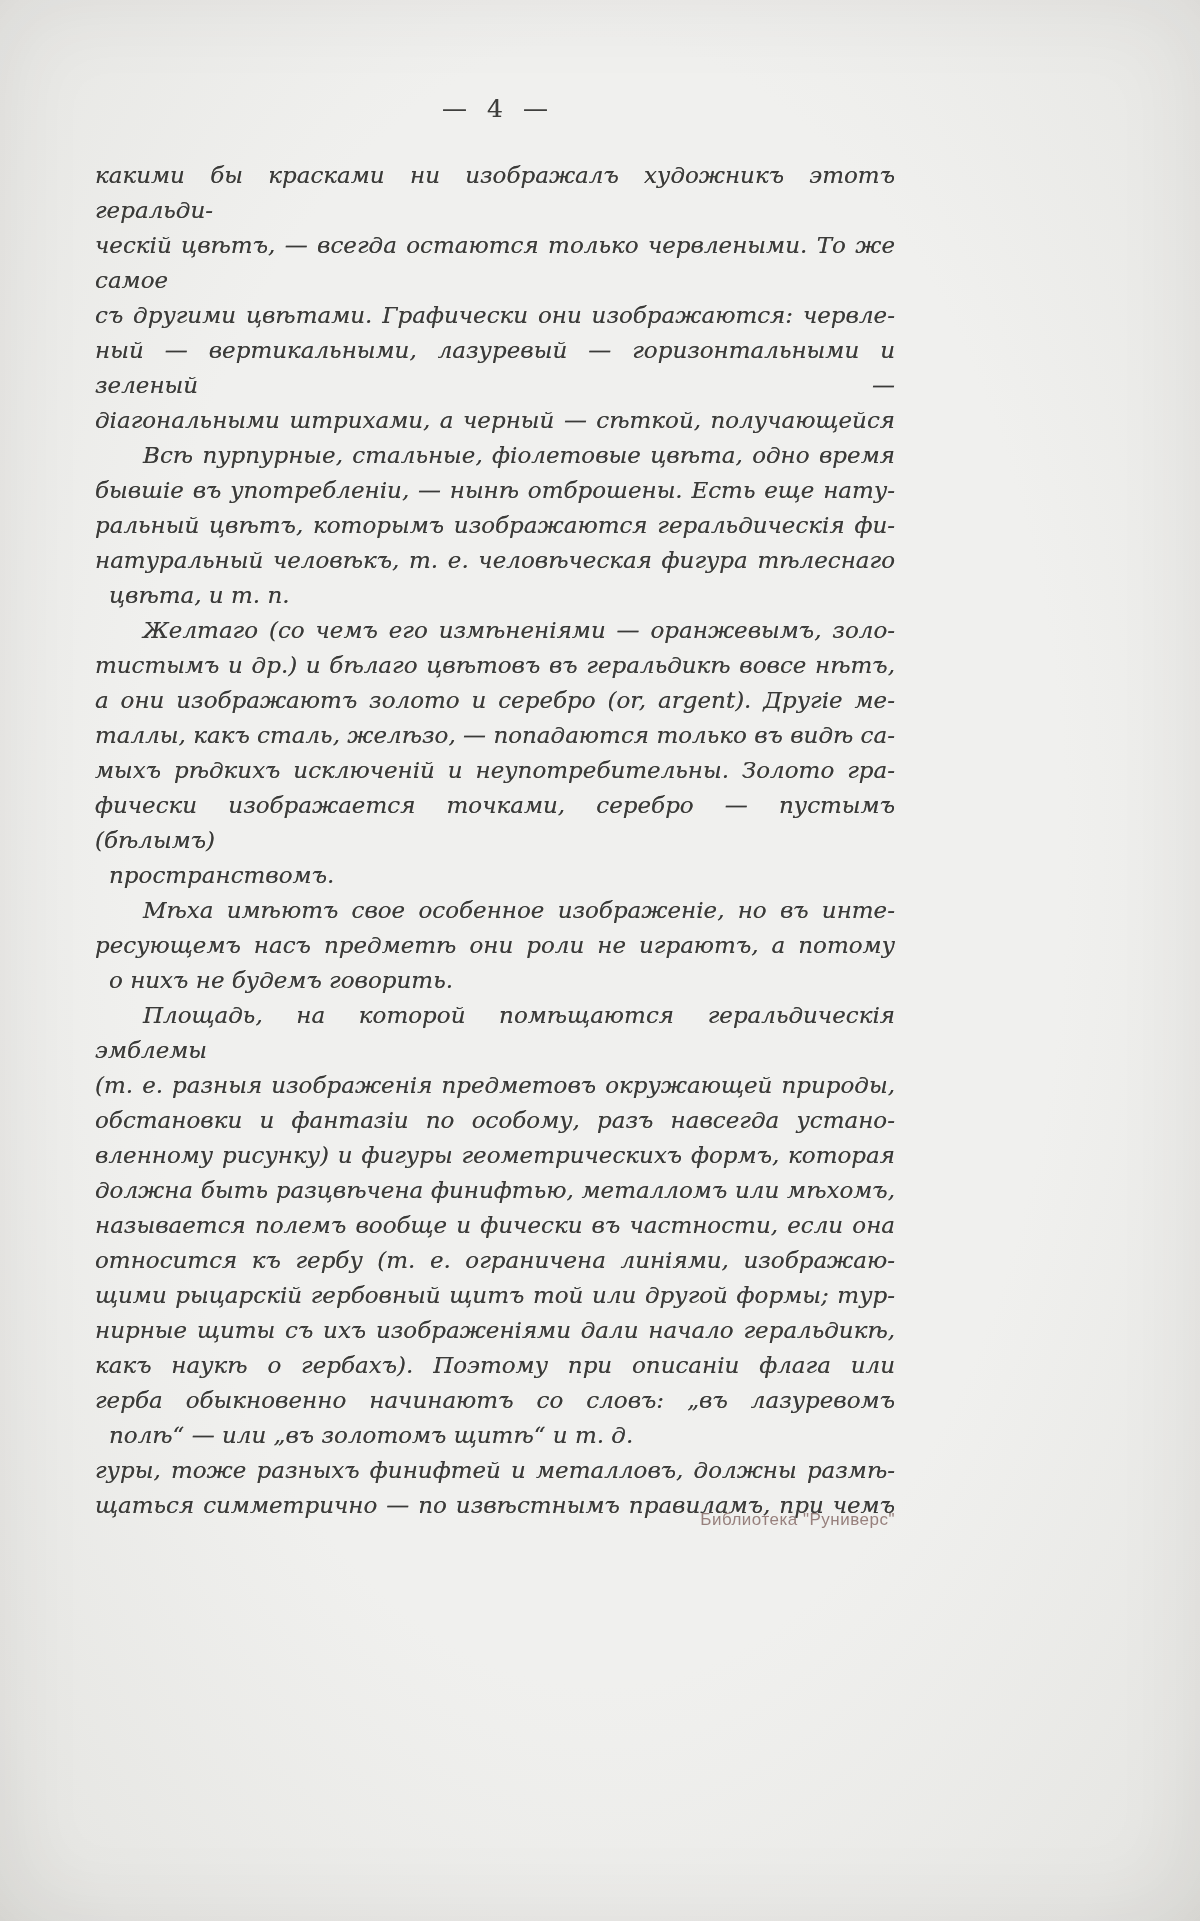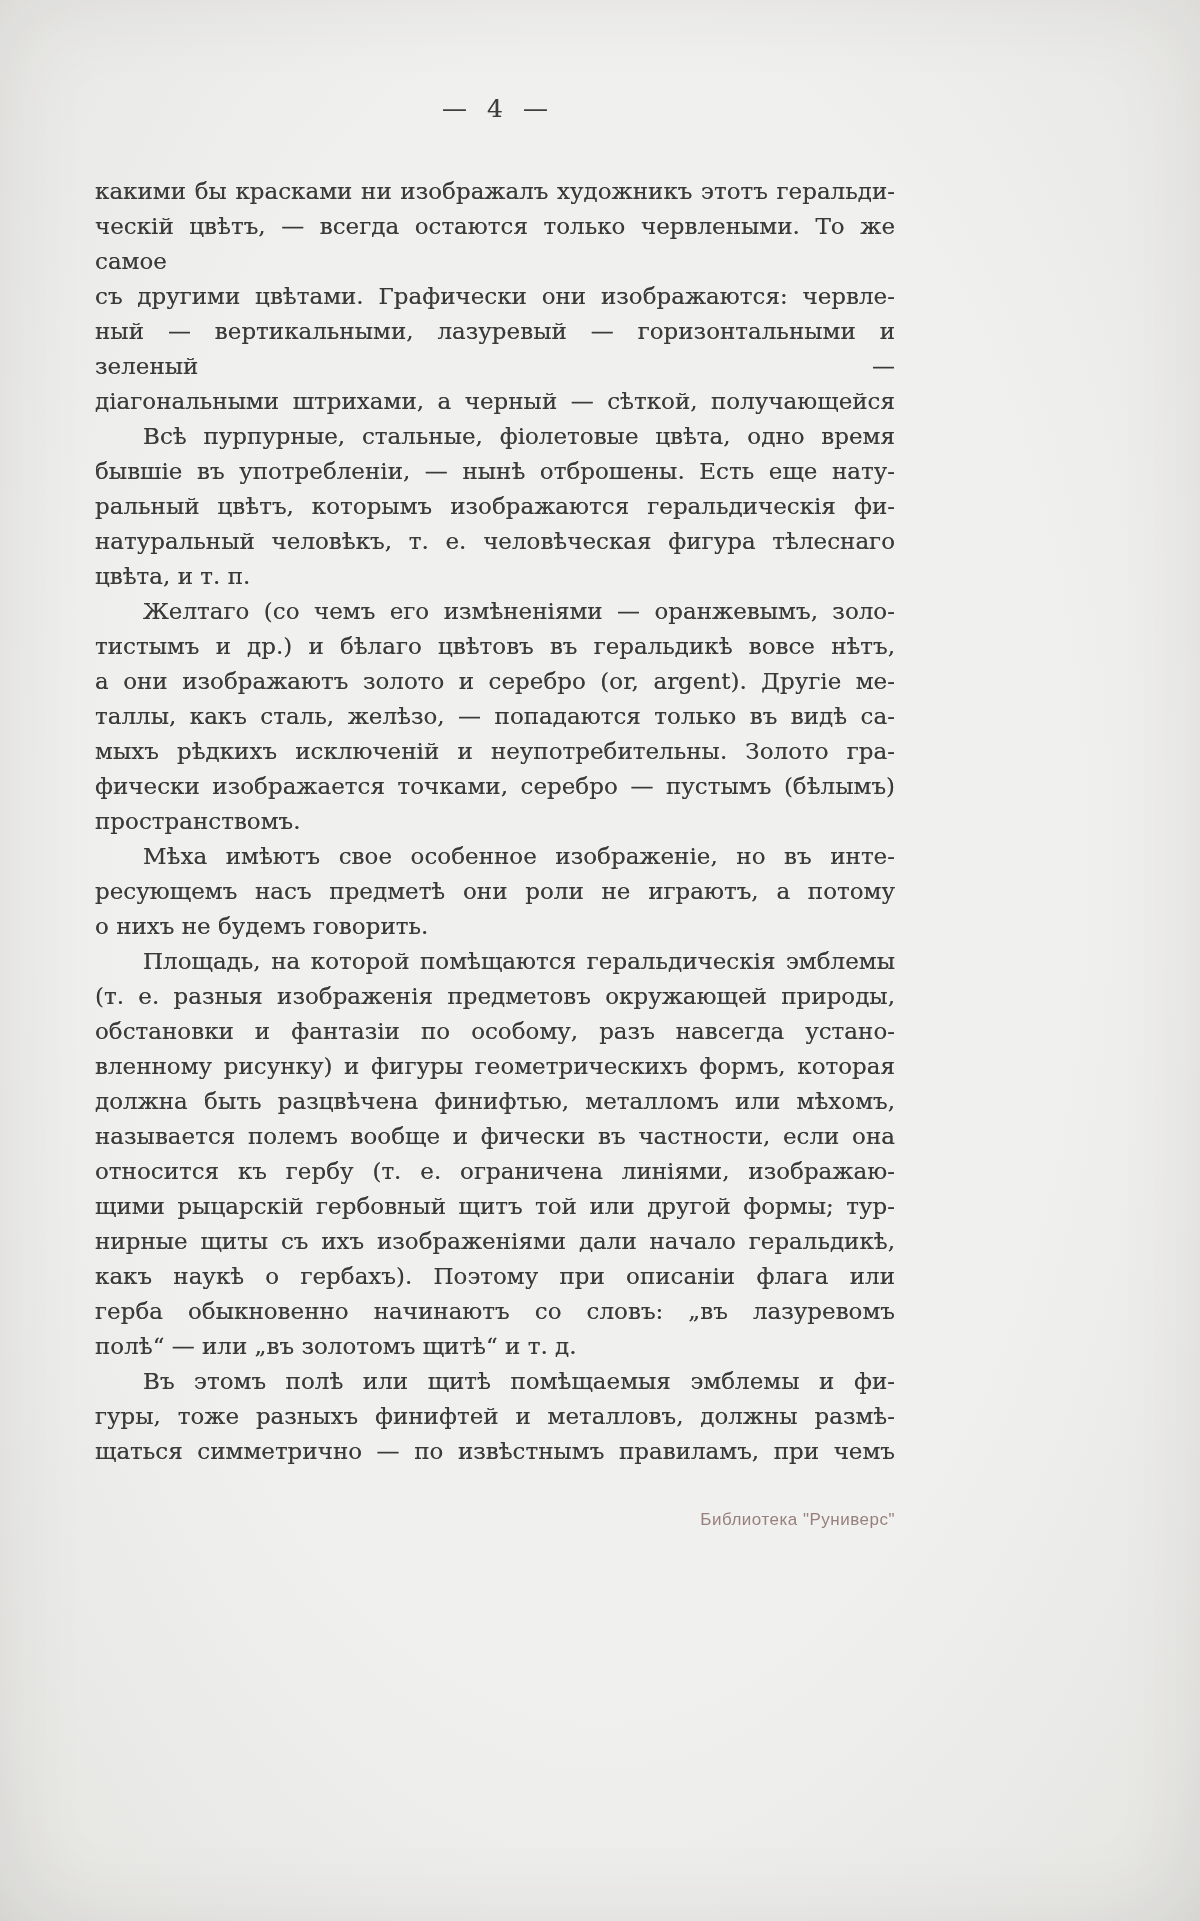--- a/index.html
+++ b/index.html
@@ -24,34 +24,36 @@
     left: 95px;
     width: 800px;
     text-align: center;
     font-size: 25px;
     word-spacing: 12px;
     color: #3f3f3d;
     text-shadow: 0 0 0.6px rgba(58,58,56,0.65);
   }
   .text-block {
     position: absolute;
-    top: 174px;
+    top: 158px;
     left: 95px;
     width: 800px;
     font-size: 23px;
     line-height: 35px;
     text-shadow: 0 0 0.6px rgba(58,58,56,0.65);
+    font-style: italic;
   }
   .line {
     text-align: justify;
     text-align-last: justify;
     min-height: 35px;
   }
   .line.lastline {
     text-align-last: left;
+    margin-left: 14px;
   }
   .line.indent {
     text-indent: 48px;
   }
   .footer-watermark {
     position: absolute;
     top: 1510px;
     left: 95px;
     width: 800px;
     text-align: right;
@@ -96,21 +98,20 @@
       <div class="line">обстановки и фантазіи по особому, разъ навсегда устано-</div>
       <div class="line">вленному рисунку) и фигуры геометрическихъ формъ, которая</div>
       <div class="line">должна быть разцвѣчена финифтью, металломъ или мѣхомъ,</div>
       <div class="line">называется полемъ вообще и фически въ частности, если она</div>
       <div class="line">относится къ гербу (т. е. ограничена линіями, изображаю-</div>
       <div class="line">щими рыцарскій гербовный щитъ той или другой формы; тур-</div>
       <div class="line">нирные щиты съ ихъ изображеніями дали начало геральдикѣ,</div>
       <div class="line">какъ наукѣ о гербахъ). Поэтому при описаніи флага или</div>
       <div class="line">герба обыкновенно начинаютъ со словъ: „въ лазуревомъ</div>
       <div class="line lastline">полѣ“ — или „въ золотомъ щитѣ“ и т. д.</div>
-      <div class="line indent">Въ этомъ полѣ или щитѣ помѣщаемыя эмблемы и фи-</div>
       <div class="line">гуры, тоже разныхъ финифтей и металловъ, должны размѣ-</div>
       <div class="line">щаться симметрично — по извѣстнымъ правиламъ, при чемъ</div>
     </div>
 
   <div class="footer-watermark">
     <span>Библиотека "Руниверс"</span>
   </div>
 
 </div>
 

